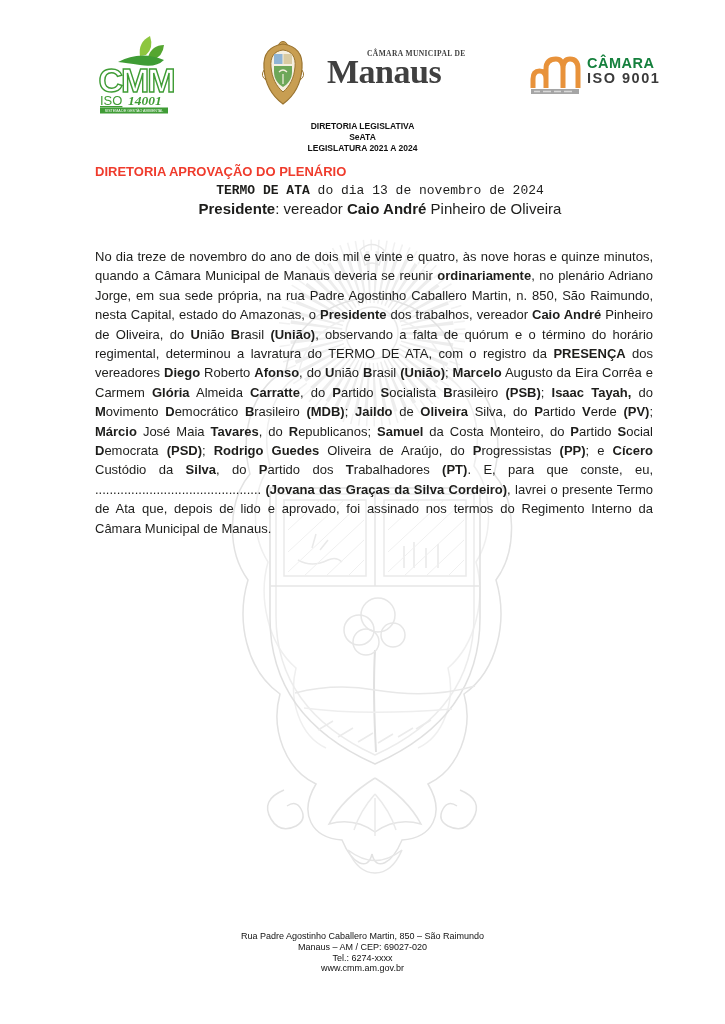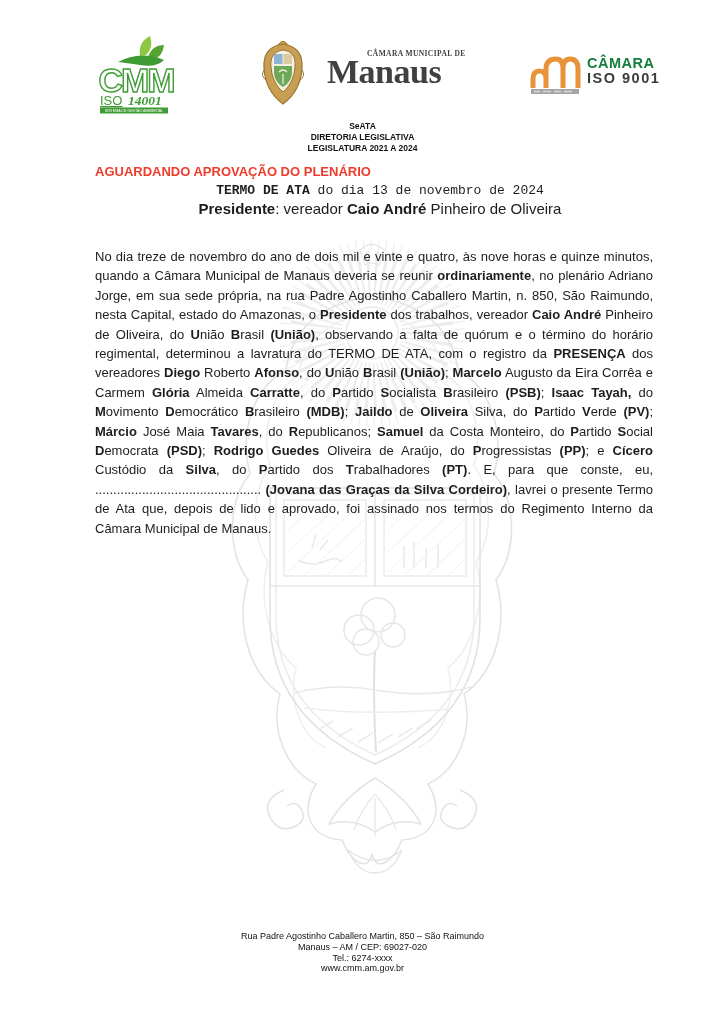--- a/index.html
+++ b/index.html
@@ -145,26 +145,26 @@
         <path d="M5,36.5 h6 m3,0 h8 m3,0 h7 m3,0 h8" stroke="#d9d9d9" stroke-width="1.4"></path>
       </svg>
     </div>
     <div class="iso9001-text">
       <div class="camara">CÂMARA</div>
       <div class="iso">ISO 9001</div>
     </div>
   </div>
 
   <div class="dept">
+    <div>DIRETORIA LEGISLATIVA</div>
     <div>SeATA</div>
-    <div>DIRETORIA LEGISLATIVA</div>
     <div>LEGISLATURA 2021 A 2024</div>
   </div>
 
-  <div class="status">AGUARDANDO APROVAÇÃO DO PLENÁRIO</div>
+  <div class="status">DIRETORIA APROVAÇÃO DO PLENÁRIO</div>
   <div class="title-line"><span style="font-weight: bold;">TERMO DE ATA</span><span> do dia 13 de novembro de 2024</span></div>
   <div class="subtitle-line"><span style="font-weight: bold;">Presidente</span><span>: vereador </span><span style="font-weight: bold;">Caio André</span><span> Pinheiro de Oliveira</span></div>
 
   <p class="body-text"><span>No dia treze de novembro do ano de dois mil e vinte e quatro, às nove horas e quinze minutos, quando a Câmara Municipal de Manaus deveria se reunir </span><span style="font-weight: bold;">ordinariamente</span><span>, no plenário Adriano Jorge, em sua sede própria, na rua Padre Agostinho Caballero Martin, n. 850, São Raimundo, nesta Capital, estado do Amazonas, o </span><span style="font-weight: bold;">Presidente</span><span> dos trabalhos, vereador </span><span style="font-weight: bold;">Caio André</span><span> Pinheiro de Oliveira, do </span><span style="font-weight: bold;">U</span><span>nião </span><span style="font-weight: bold;">B</span><span>rasil </span><span style="font-weight: bold;">(União)</span><span>, observando a falta de quórum e o término do horário regimental, determinou a lavratura do TERMO DE ATA, com o registro da </span><span style="font-weight: bold;">PRESENÇA</span><span> dos vereadores </span><span style="font-weight: bold;">Diego</span><span> Roberto </span><span style="font-weight: bold;">Afonso</span><span>, do </span><span style="font-weight: bold;">U</span><span>nião </span><span style="font-weight: bold;">B</span><span>rasil </span><span style="font-weight: bold;">(União)</span><span>; </span><span style="font-weight: bold;">Marcelo</span><span> Augusto da Eira Corrêa e Carmem </span><span style="font-weight: bold;">Glória</span><span> Almeida </span><span style="font-weight: bold;">Carratte</span><span>, do </span><span style="font-weight: bold;">P</span><span>artido </span><span style="font-weight: bold;">S</span><span>ocialista </span><span style="font-weight: bold;">B</span><span>rasileiro </span><span style="font-weight: bold;">(PSB)</span><span>; </span><span style="font-weight: bold;">Isaac Tayah,</span><span> do </span><span style="font-weight: bold;">M</span><span>ovimento </span><span style="font-weight: bold;">D</span><span>emocrático </span><span style="font-weight: bold;">B</span><span>rasileiro </span><span style="font-weight: bold;">(MDB)</span><span>; </span><span style="font-weight: bold;">Jaildo</span><span> de </span><span style="font-weight: bold;">Oliveira</span><span> Silva, do </span><span style="font-weight: bold;">P</span><span>artido </span><span style="font-weight: bold;">V</span><span>erde </span><span style="font-weight: bold;">(PV)</span><span>; </span><span style="font-weight: bold;">Márcio</span><span> José Maia </span><span style="font-weight: bold;">Tavares</span><span>, do </span><span style="font-weight: bold;">R</span><span>epublicanos; </span><span style="font-weight: bold;">Samuel</span><span> da Costa Monteiro, do </span><span style="font-weight: bold;">P</span><span>artido </span><span style="font-weight: bold;">S</span><span>ocial </span><span style="font-weight: bold;">D</span><span>emocrata </span><span style="font-weight: bold;">(PSD)</span><span>; </span><span style="font-weight: bold;">Rodrigo Guedes</span><span> Oliveira de Araújo, do </span><span style="font-weight: bold;">P</span><span>rogressistas </span><span style="font-weight: bold;">(PP)</span><span>; e </span><span style="font-weight: bold;">Cícero</span><span> Custódio da </span><span style="font-weight: bold;">Silva</span><span>, do </span><span style="font-weight: bold;">P</span><span>artido dos </span><span style="font-weight: bold;">T</span><span>rabalhadores </span><span style="font-weight: bold;">(PT)</span><span>. E, para que conste, eu, .............................................. </span><span style="font-weight: bold;">(Jovana das Graças da Silva Cordeiro)</span><span>, lavrei o presente Termo de Ata que, depois de lido e aprovado, foi assinado nos termos do Regimento Interno da Câmara Municipal de Manaus.</span></p>
 
   <div class="footer">
     <div>Rua Padre Agostinho Caballero Martin, 850 – São Raimundo</div>
     <div>Manaus – AM / CEP: 69027-020</div>
     <div>Tel.: 6274-xxxx</div>
     <div>www.cmm.am.gov.br</div>

